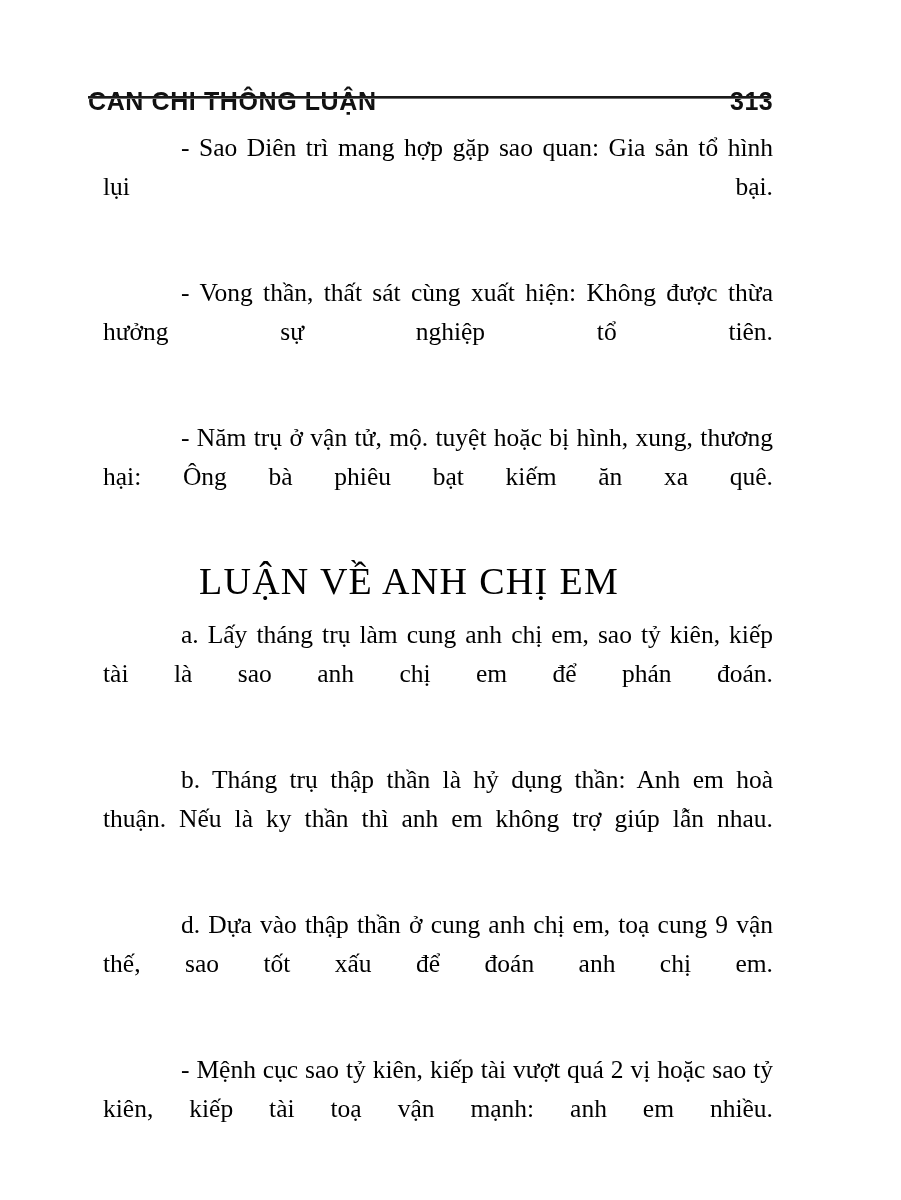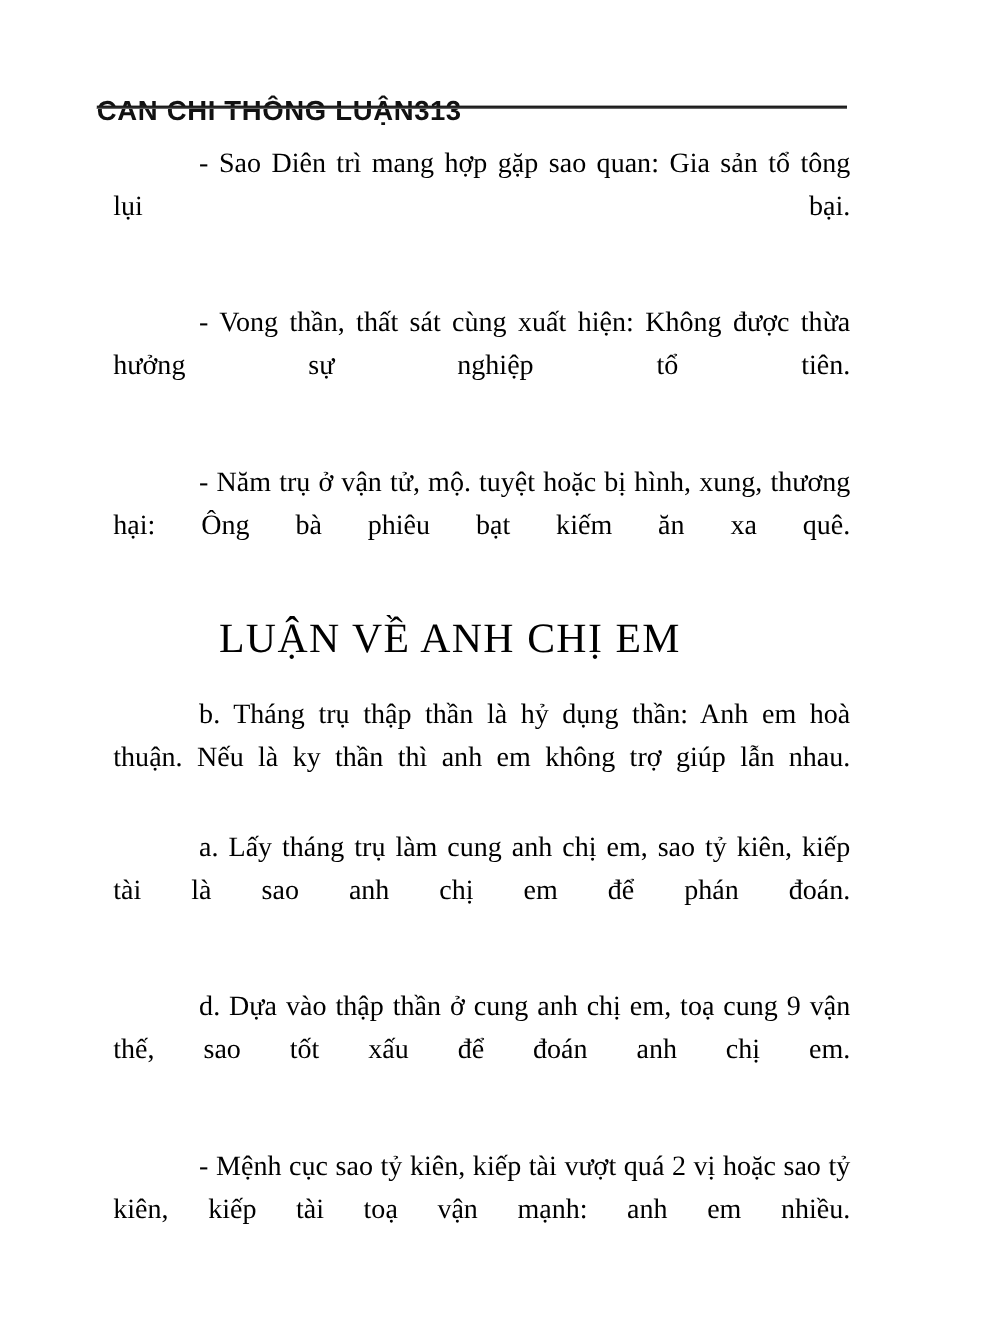--- a/index.html
+++ b/index.html
@@ -20,20 +20,21 @@
 
   
   .running-head {
     position: absolute;
     left: 88px;
     top: 62px;
     width: 685px;
     height: 32px;
     display: flex;
     align-items: baseline;
+    justify-content: space-between;
   }
 
   .running-head-title {
     font-family: "Liberation Sans", "DejaVu Sans", sans-serif;
     font-size: 25px;
     font-weight: 700;
     letter-spacing: 0.6px;
     color: #111111;
     white-space: nowrap;
   }
@@ -117,31 +118,31 @@
 
   <div class="running-head">
     <span class="running-head-title">CAN CHI THÔNG LUẬN</span>
     <span class="running-head-folio">313</span>
   </div>
 
   <div class="head-rule"></div>
 
   <div class="text-block">
 
-    <p class="para">- Sao Diên trì mang hợp gặp sao quan: Gia sản tổ tông lụi bại.</p>
+    <p class="para">- Sao Diên trì mang hợp gặp sao quan: Gia sản tổ hình lụi bại.</p>
 
     <p class="para gap-before">- Vong thần, thất sát cùng xuất hiện: Không được thừa hưởng sự nghiệp tổ tiên.</p>
 
     <p class="para gap-before">- Năm trụ ở vận tử, mộ. tuyệt hoặc bị hình, xung, thương hại: Ông bà phiêu bạt kiếm ăn xa quê.</p>
 
     <h2 class="para section-heading">LUẬN VỀ ANH CHỊ EM</h2>
 
+    <p class="para">a. Lấy tháng trụ làm cung anh chị em, sao tỷ kiên, kiếp tài là sao anh chị em để phán đoán.</p>
+
     <p class="para gap-before">b. Tháng trụ thập thần là hỷ dụng thần: Anh em hoà thuận. Nếu là ky thần thì anh em không trợ giúp lẫn nhau.</p>
-
-    <p class="para">a. Lấy tháng trụ làm cung anh chị em, sao tỷ kiên, kiếp tài là sao anh chị em để phán đoán.</p>
 
 
     <p class="para gap-before">d. Dựa vào thập thần ở cung anh chị em, toạ cung 9 vận thế, sao tốt xấu để đoán anh chị em.</p>
 
     <p class="para gap-before">- Mệnh cục sao tỷ kiên, kiếp tài vượt quá 2 vị hoặc sao tỷ kiên, kiếp tài toạ vận mạnh: anh em nhiều.</p>
 
   </div>
 </div>
 
 </body></html>

